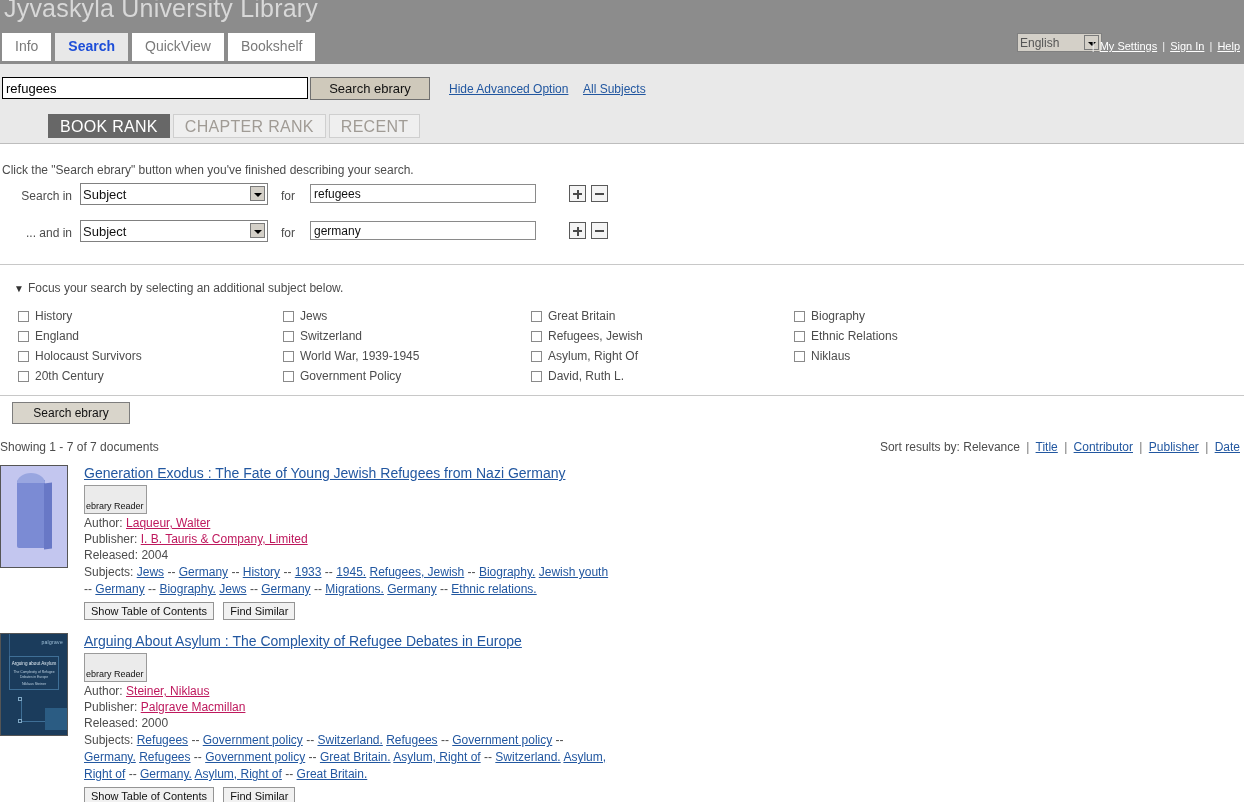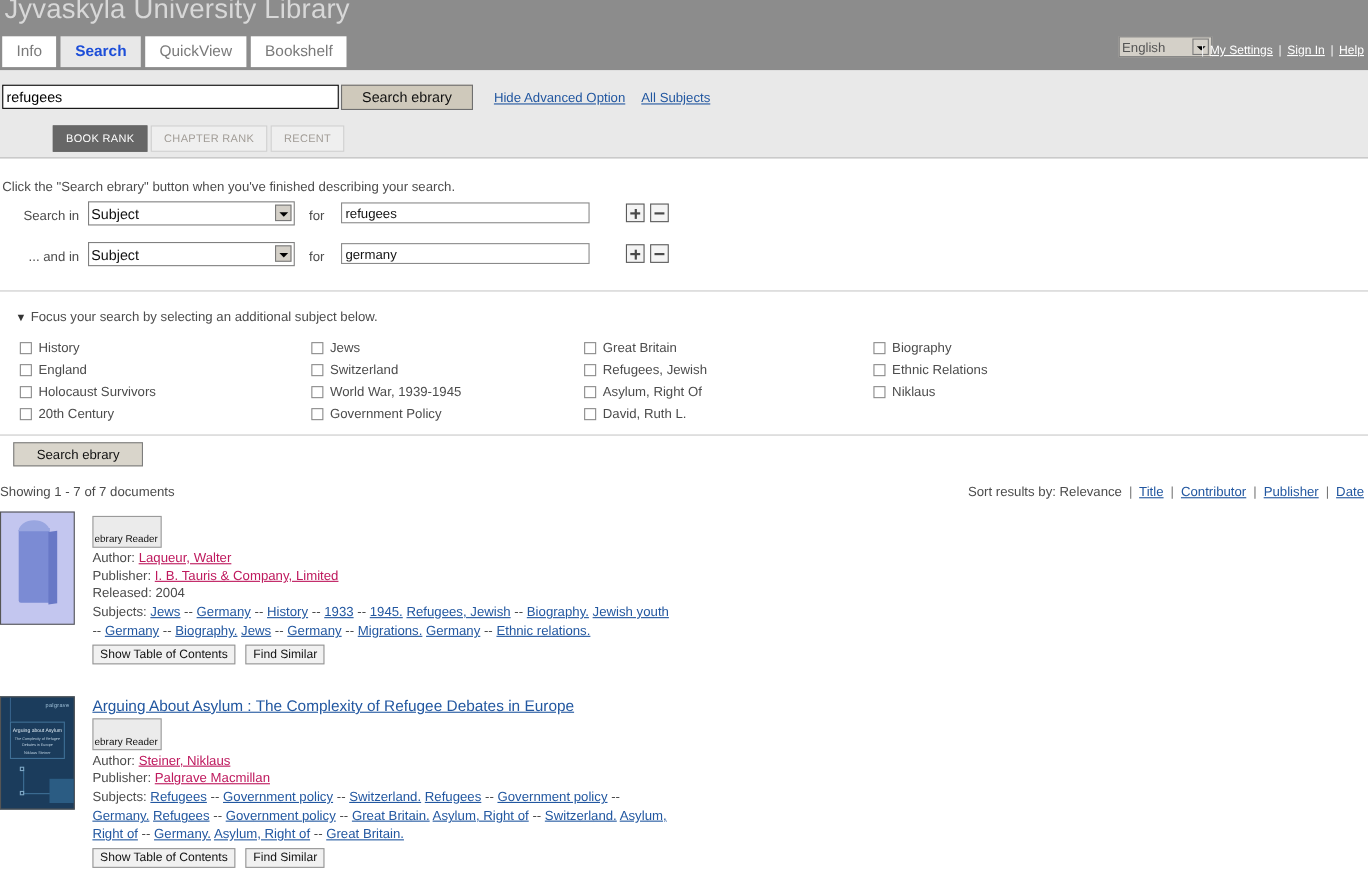--- a/index.html
+++ b/index.html
@@ -84,21 +84,21 @@
     position: absolute; left: 449px; top: 18px;
     font-size: 12px; color: #2257a0; text-decoration: underline; cursor: pointer;
   }
   .link-subj {
     position: absolute; left: 583px; top: 18px;
     font-size: 12px; color: #2257a0; text-decoration: underline; cursor: pointer;
   }
   .ranktabs { position: absolute; left: 48px; top: 114px; display: flex; }
   .rtab {
     height: 24px; line-height: 23px; padding: 0 11px; margin-right: 3px;
-    font-size: 10px; letter-spacing: 0.3px; cursor: pointer;
+    font-size: 16px; letter-spacing: 0.3px; cursor: pointer;
     background: #efefef; color: #a09b95; border: 1px solid #cfcfcf;
   }
   .rtab.active { background: #676767; color: #ffffff; border: 1px solid #676767; }
 
   
   .advhint {
     position: absolute; left: 2px; top: 163px;
     font-size: 12px; color: #4c4c4c;
   }
   .frow { position: absolute; left: 0; width: 700px; height: 30px; }
@@ -414,20 +414,21 @@
     <a>Publisher</a>
     <span class="sep">|</span>
     <a>Date</a>
   </div>
 
   <div class="result r1">
     <div class="cover placeholder">
       <div class="bk"></div>
     </div>
     <div class="rbody">
+      <a class="rtitle">Generation Exodus : The Fate of Young Jewish Refugees from Nazi Germany</a>
       <div><span class="reader-badge">ebrary Reader</span></div>
       <div class="rline">
         <span>Author:</span>
         <a>Laqueur, Walter</a>
       </div>
       <div class="rline">
         <span>Publisher:</span>
         <a>I. B. Tauris &amp; Company, Limited</a>
       </div>
       <div class="rline">
@@ -464,20 +465,24 @@
       <a class="rtitle">Arguing About Asylum : The Complexity of Refugee Debates in Europe</a>
       <div><span class="reader-badge">ebrary Reader</span></div>
       <div class="rline">
         <span>Author:</span>
         <a>Steiner, Niklaus</a>
       </div>
       <div class="rline">
         <span>Publisher:</span>
         <a>Palgrave Macmillan</a>
       </div>
+      <div class="rline">
+        <span>Released:</span>
+        <span>2000</span>
+      </div>
       <div class="rsubjects">
         <span>Subjects:</span>
         <span> <a>Refugees</a><span class="dd"> --</span> <a>Government policy</a><span class="dd"> --</span> <a>Switzerland.</a> <a>Refugees</a><span class="dd"> --</span> <a>Government policy</a><span class="dd"> --</span> <a>Germany.</a> <a>Refugees</a><span class="dd"> --</span> <a>Government policy</a><span class="dd"> --</span> <a>Great Britain.</a> <a>Asylum, Right of</a><span class="dd"> --</span> <a>Switzerland.</a> <a>Asylum, Right of</a><span class="dd"> --</span> <a>Germany.</a> <a>Asylum, Right of</a><span class="dd"> --</span> <a>Great Britain.</a></span>
       </div>
       <div class="rbtns">
         <span class="sbtn">Show Table of Contents</span>
         <span class="sbtn">Find Similar</span>
       </div>
     </div>
   </div>

